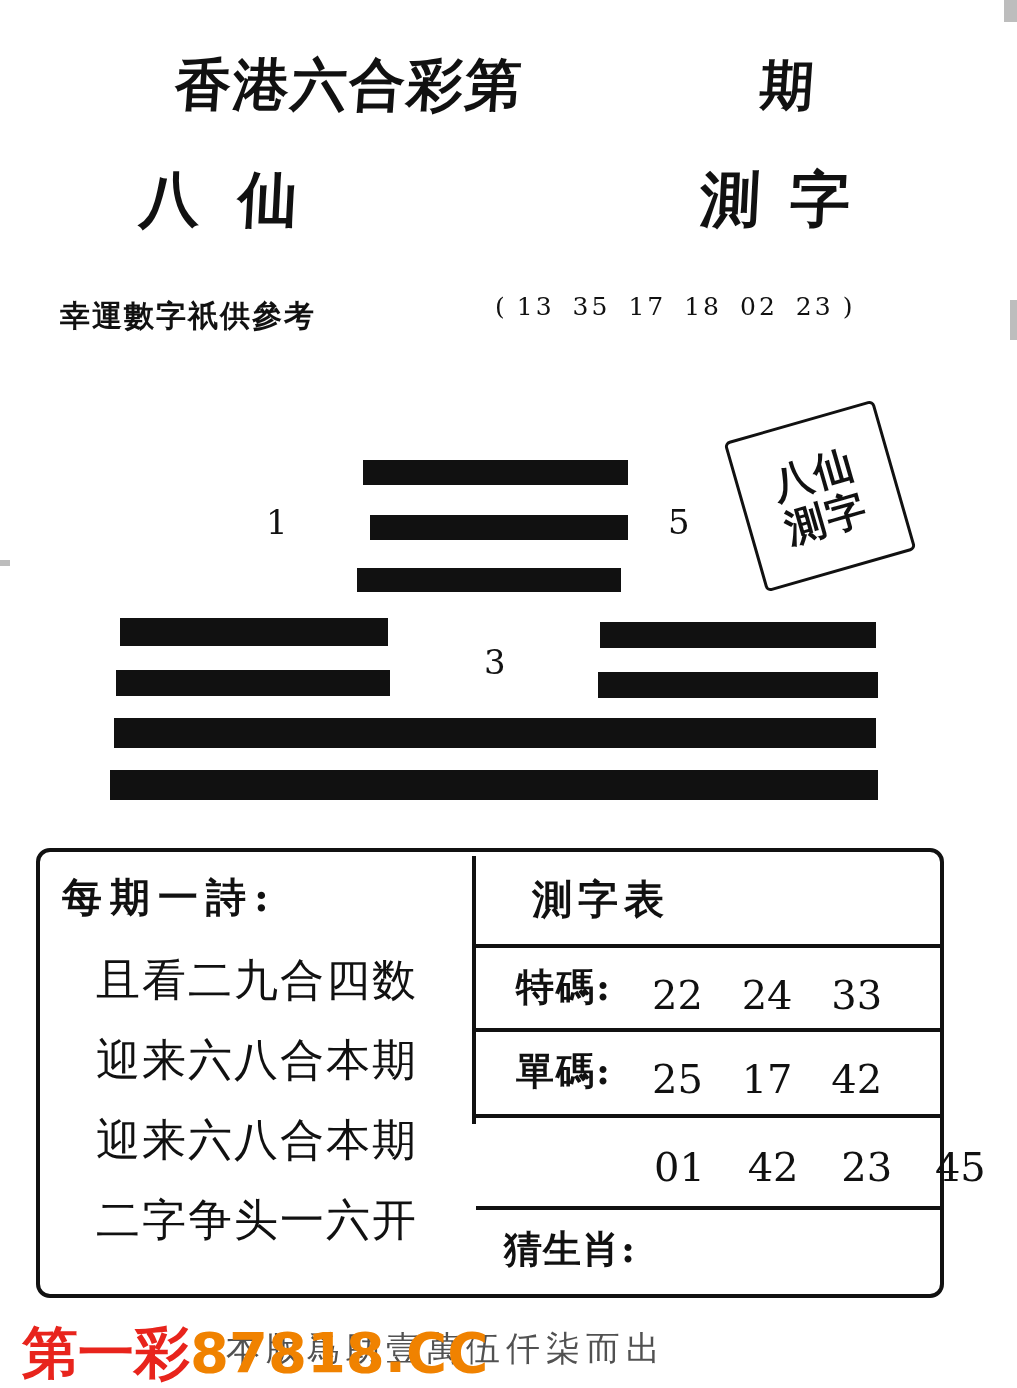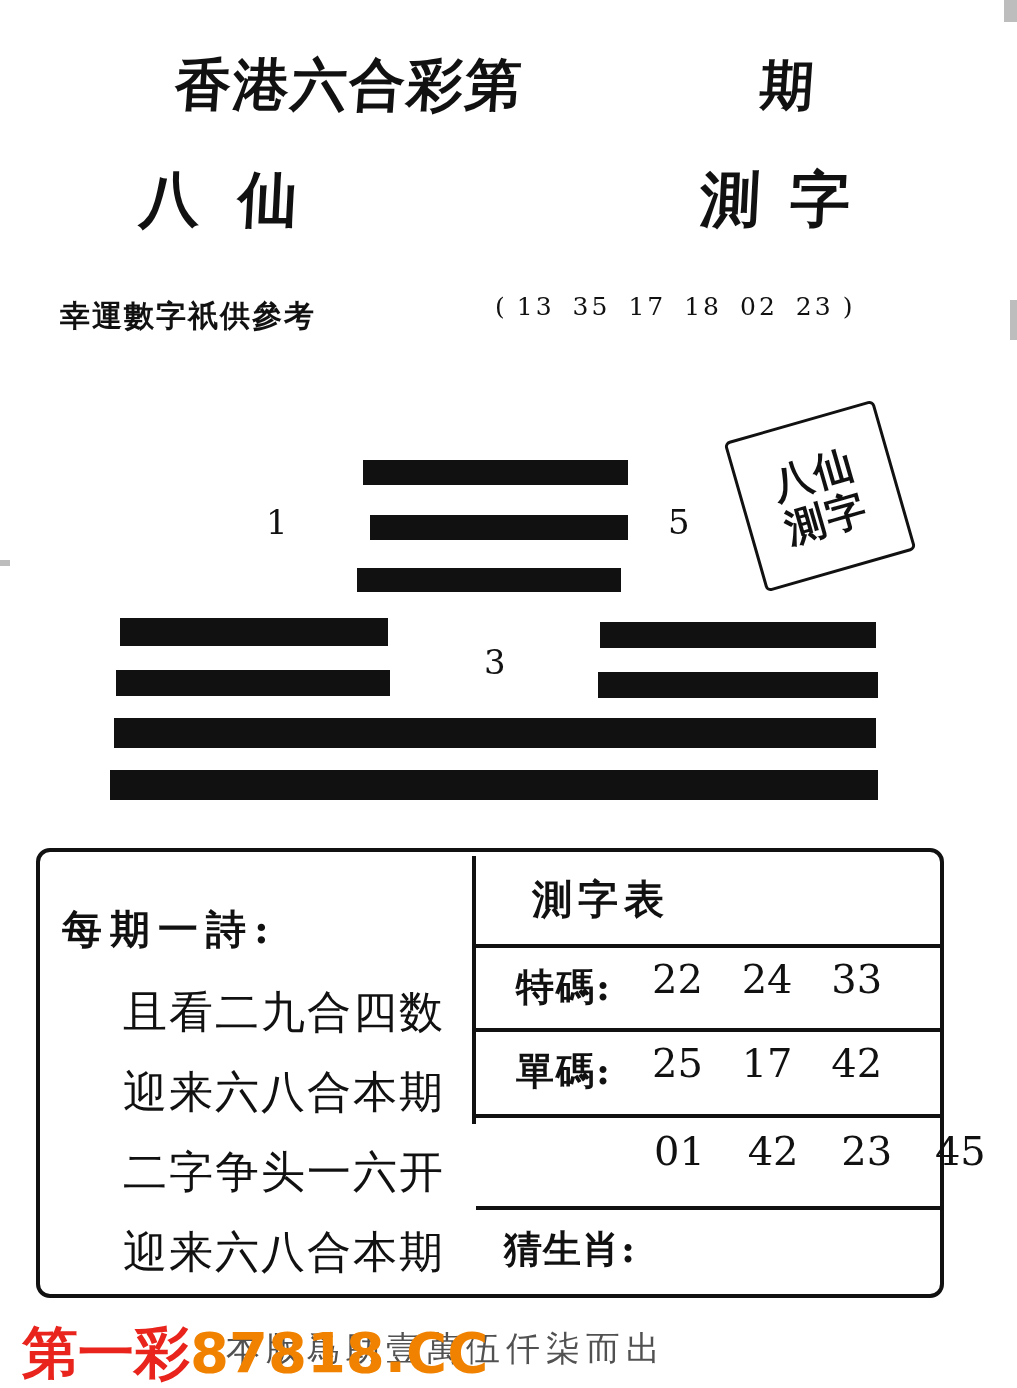--- a/index.html
+++ b/index.html
@@ -154,21 +154,20 @@
     height: 450px;
     border: 4px solid #111;
     border-radius: 14px;
     box-sizing: border-box;
   }
   .box-left {
     position: absolute;
     left: 0; top: 0;
     width: 432px;
     height: 442px;
-    margin-top: 32px;
   }
   .poem-head {
     position: absolute;
     left: 22px;
     top: 18px;
     font-family: "DejaVu Serif", serif;
     font-weight: bold;
     font-size: 40px;
     letter-spacing: 8px;
     color: #111;
@@ -179,21 +178,20 @@
     top: 88px;
     width: 376px;
   }
   .poem-line {
     font-family: "DejaVu Serif", serif;
     font-size: 44px;
     line-height: 80px;
     letter-spacing: 2px;
     color: #111;
     white-space: nowrap;
-    text-align: center;
   }
 
   .vrule {
     position: absolute;
     left: 432px;
     top: 4px;
     width: 4px;
     height: 268px;
     background: #111;
   }
@@ -235,21 +233,21 @@
     top: 10px;
     font-family: "DejaVu Serif", serif;
     font-weight: bold;
     font-size: 38px;
     letter-spacing: 2px;
     color: #111;
   }
   .row-nums {
     position: absolute;
     left: 176px;
-    top: 4px;
+    top: 20px;
     font-family: "DejaVu Serif", serif;
     font-size: 40px;
     color: #111;
     white-space: nowrap;
   }
   .row-nums span { margin-right: 26px; }
   .row-nums.indent { left: 178px; }
   .row-nums.indent span { margin-right: 30px; }
   .zodiac-label {
     position: absolute;
@@ -350,22 +348,22 @@
     </div>
   </div>
 
   <div class="box">
 
     <div class="box-left">
       <div class="poem-head">每期一詩:</div>
       <div class="poem-lines">
         <div class="poem-line">且看二九合四数</div>
         <div class="poem-line">迎来六八合本期</div>
+        <div class="poem-line">迎来六八合本期</div>
         <div class="poem-line">二字争头一六开</div>
-        <div class="poem-line">迎来六八合本期</div>
       </div>
     </div>
 
     <div class="vrule"></div>
 
     <div class="box-right">
       <div class="tbl-title">測字表</div>
 
       <div class="hline" style="top:92px;"></div>
 

